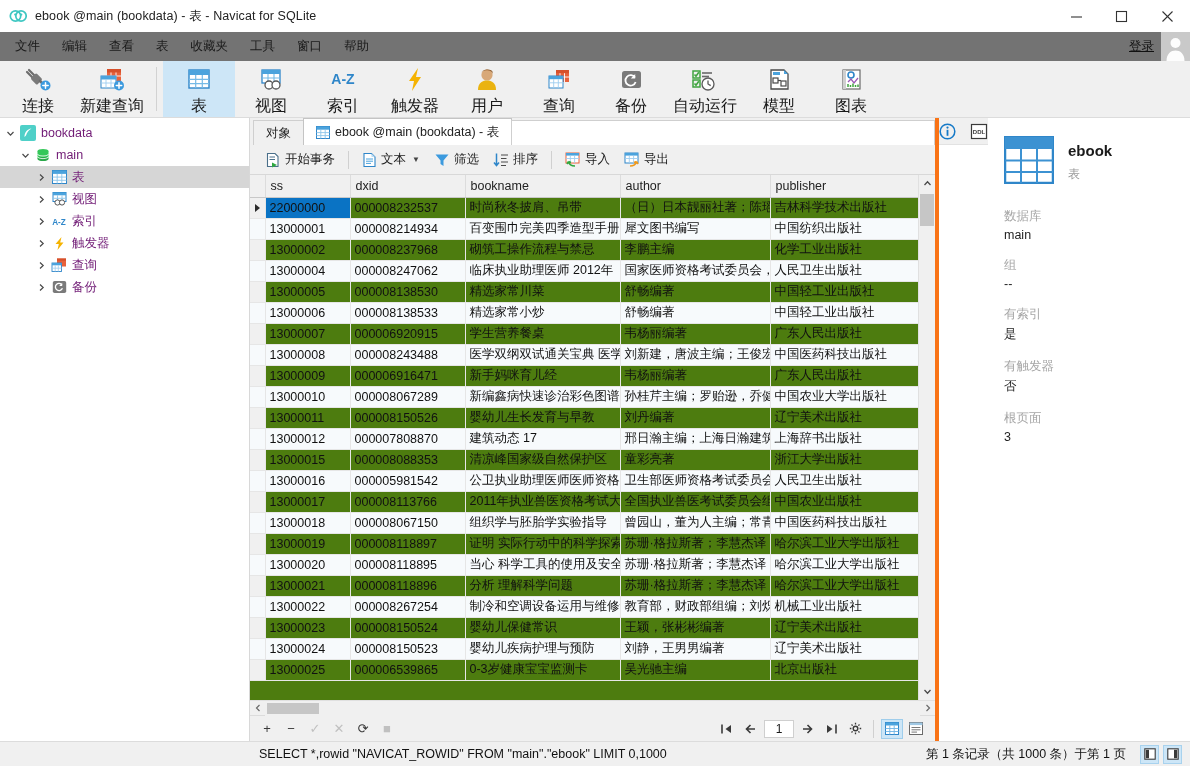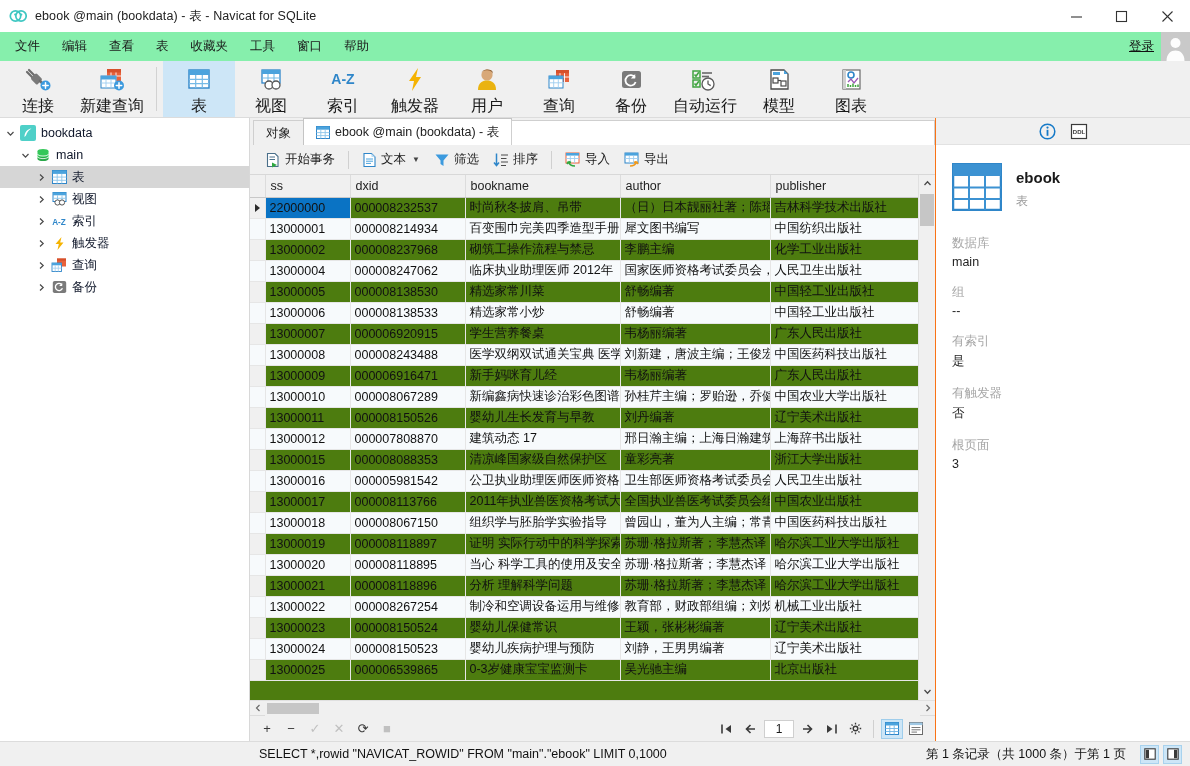--- a/index.html
+++ b/index.html
@@ -21,21 +21,21 @@
     border-bottom: 0;
   }
   .tb-logo { width: 18px; height: 18px; margin-right: 8px; position: relative; }
   .tb-title { font-size: 12.5px; color: #222; letter-spacing: .1px; }
   .tb-spacer { flex: 1; }
   .wbtn { width: 45px; height: 32px; display: flex; align-items: center; justify-content: center; color: #333; font-size: 13px; }
   .wbtn:last-child { width: 46px; }
 
   
   .menubar {
-    height: 29px; min-height:29px; background: #86efac;
+    height: 29px; min-height:29px; background: #737373;
     display: flex; align-items: center; padding-left: 4px; position: relative;
   }
   .menuitem { padding: 4px 11px; font-size: 12.5px; color: #1a1a1a; }
   .menu-right { position: absolute; right: 0; top: 0; height: 29px; display: flex; align-items: center; }
   .login-link { font-size: 12.5px; color: #111; text-decoration: underline; margin-right: 7px; }
   .avatar-box { width: 29px; height: 29px; background: #c9c9c9; display:flex; align-items:flex-end; justify-content:center; overflow:hidden;}
 
   
   .toolbar {
     height: 57px; min-height:57px; background: #f0f0f0;
@@ -50,21 +50,21 @@
   .tbtn.active { background: #cde6f7; }
   .tbtn .ico { height: 30px; display: flex; align-items: center; justify-content: center; }
   .tbtn .lbl { font-size: 16px; color: #1a1a1a; margin-top: 2px; }
   .tb-sep { width: 1px; background: #d2d2d2; margin: 6px 6px; }
 
   
   .body { flex: 1; display: flex; min-height: 0; }
 
   
   .sidebar { width: 250px; min-width:250px; background: #ffffff; border-right: 1px solid #d8d8d8; padding-top: 4px; overflow: hidden; }
-  .tree-row { height: 22px; display: flex; align-items: center; font-size: 12.5px; color: #0f172a; }
+  .tree-row { height: 22px; display: flex; align-items: center; font-size: 12.5px; color: #701a75; }
   .tree-row.sel { background: #d6d6d6; }
   .chev { width: 16px; display: flex; align-items: center; justify-content: center; color: #4a4a4a; font-size: 10px; }
   .tree-ico { width: 20px; display: flex; align-items: center; justify-content: center; margin-right: 3px; }
   .ind0 { padding-left: 2px; }
   .ind1 { padding-left: 17px; }
   .ind2 { padding-left: 33px; }
 
   
   .center { flex: 1; display: flex; flex-direction: column; min-width: 0; background: #f0f0f0; }
   .tabstrip { height: 27px; min-height:27px; background: #f0f0f0; display: flex; align-items: flex-end; padding-left: 3px; }
@@ -126,21 +126,21 @@
   .rn-btn { width: 22px; height: 22px; display:flex; align-items:center; justify-content:center; color:#3a3a3a; font-size: 13px; }
   .rn-btn.dim { color: #c0c0c0; }
   .rn-left { display:flex; align-items:center; padding-left: 6px; gap: 2px; }
   .rn-right { display:flex; align-items:center; gap:2px; margin-left: auto; padding-right: 8px;}
   .pagebox { width: 30px; height: 18px; background:#fff; border:1px solid #cfcfcf; display:flex; align-items:center; justify-content:center; font-size:12px; }
   .vsep { width:1px; height:18px; background:#d0d0d0; margin:0 5px; }
   .viewbtn { width:22px;height:20px; display:flex;align-items:center;justify-content:center; }
   .viewbtn.on { background:#cde6f7; border:1px solid #9fcdeb; }
 
   
-  .infopanel { width: 255px; min-width:255px; background:#ffffff; border-left:1px solid #f97316; display:flex; flex-direction:column; }
+  .infopanel { width: 255px; min-width:255px; background:#ffffff; border-left:4px solid #f97316; display:flex; flex-direction:row; }
   .ip-head { height: 27px; display:flex; align-items:center; justify-content:center; gap:14px; background:#f0f0f0; border-bottom:1px solid #e2e2e2;}
   .ip-body { padding: 18px 16px 0 16px; flex:1; overflow:hidden;}
   .ip-title-row { display:flex; align-items:flex-start; gap:14px; margin-bottom: 24px;}
   .ip-name { font-size: 15px; font-weight: bold; color:#1a1a1a; margin-top:6px;}
   .ip-sub { font-size: 12px; color:#9a9a9a; margin-top:7px;}
   .ip-field { margin-bottom: 15px; }
   .ip-k { font-size: 12.5px; color: #a6a6a6; margin-bottom: 3px;}
   .ip-v { font-size: 12.5px; color: #1f1f1f; }
 
   

